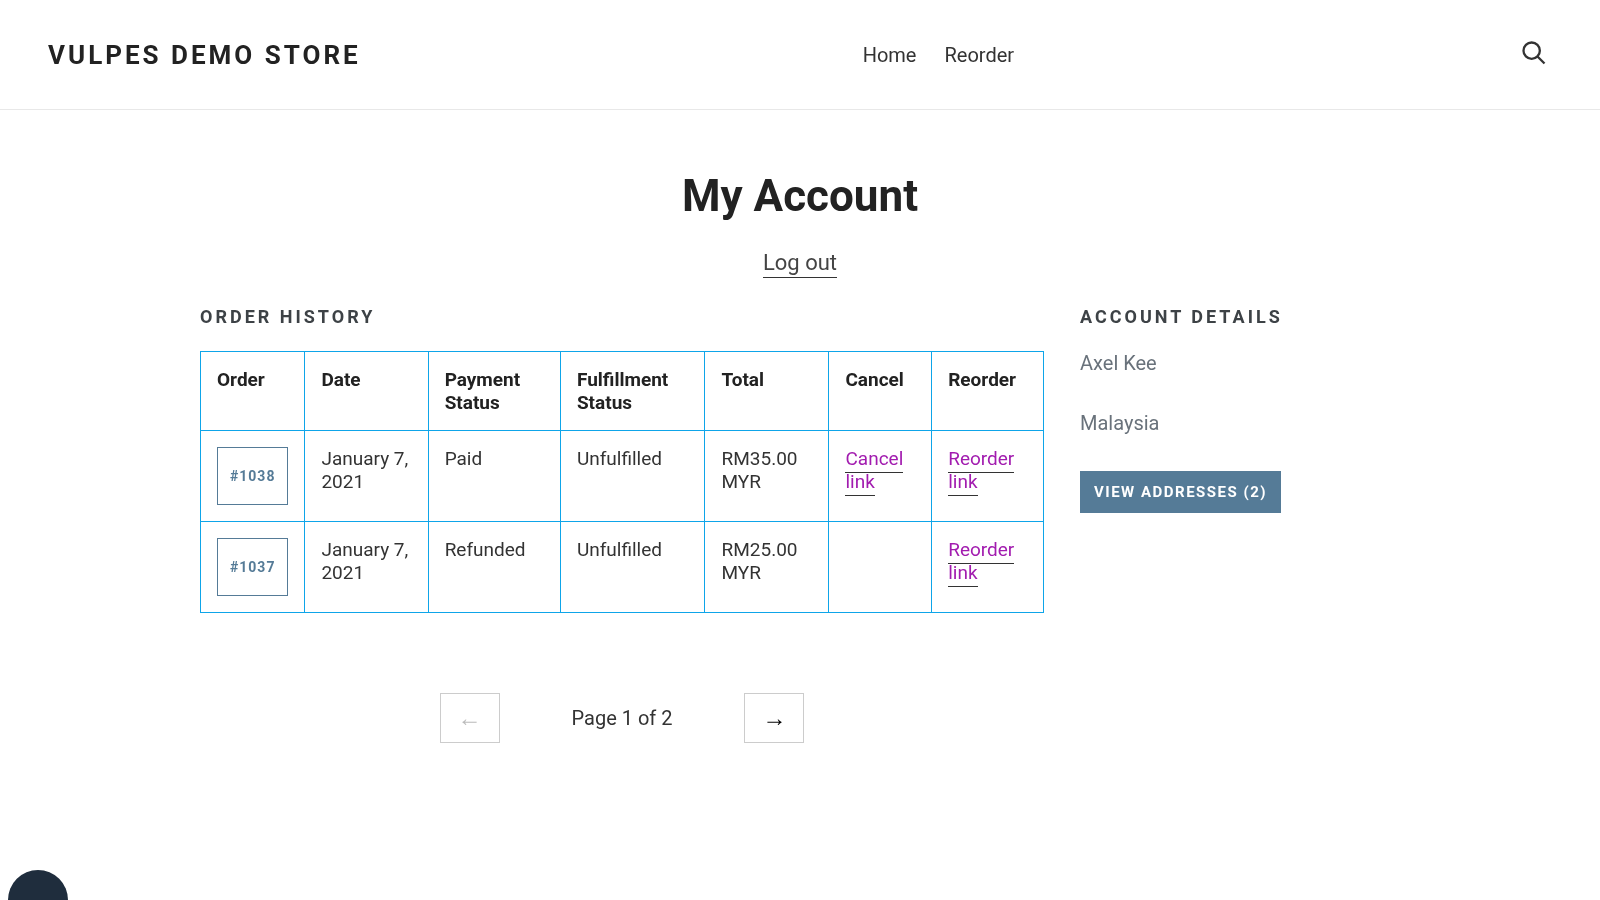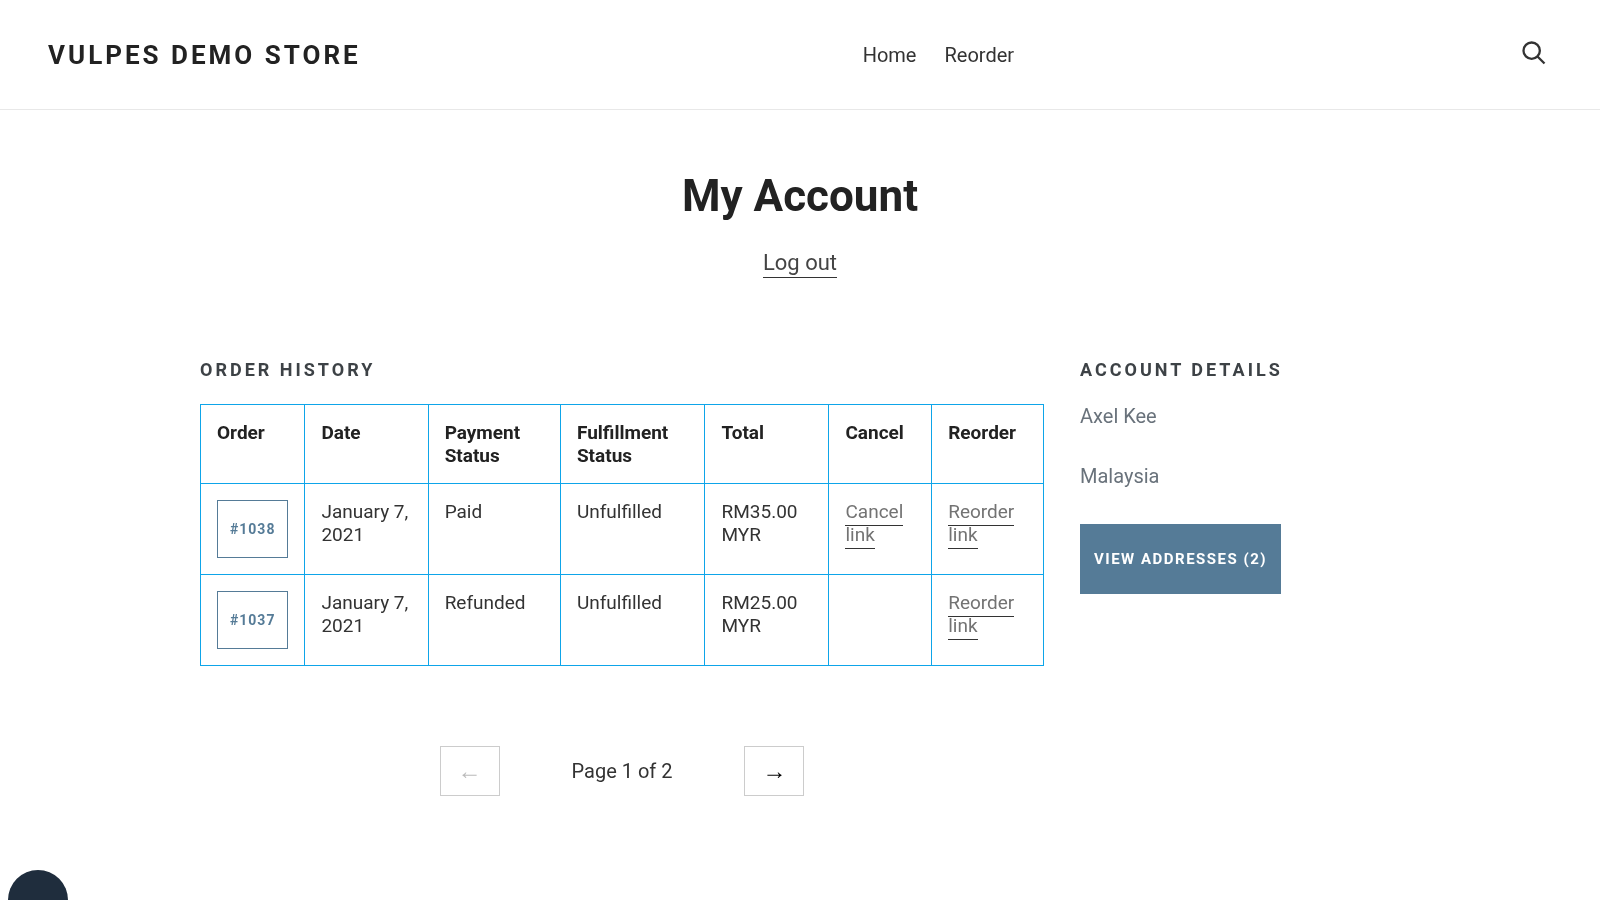--- a/index.html
+++ b/index.html
@@ -60,21 +60,21 @@
       color: #222;
       margin-bottom: 28px;
     }
     .logout {
       display: inline-block;
       font-size: 22px;
       color: #444;
       text-decoration: none;
       border-bottom: 1px solid #333;
       padding-bottom: 2px;
-      margin-bottom: 81px;
+      margin-bottom: 28px;
     }
     .content {
       display: flex;
       align-items: flex-start;
       text-align: left;
       gap: 36px;
     }
     .orders {
       flex: 1;
     }
@@ -110,21 +110,21 @@
       border: 1px solid #557b97;
       color: #557b97;
       font-size: 14px;
       font-weight: 700;
       letter-spacing: 1px;
       padding: 20px 12px;
       text-decoration: none;
       background: #fff;
     }
     .link-underline {
-      color: #737373;
+      color: #a21caf;
       text-decoration: none;
       border-bottom: 1px solid #333;
       padding-bottom: 2px;
     }
     .pagination {
       display: flex;
       align-items: center;
       justify-content: center;
       gap: 72px;
       margin-top: 80px;
@@ -152,21 +152,21 @@
       color: #69727b;
       margin-bottom: 36px;
     }
     .view-addresses {
       display: inline-block;
       background: #557b97;
       color: #fff;
       font-size: 15px;
       font-weight: 700;
       letter-spacing: 1.5px;
-      padding: 26px 14px;
+      padding: 12px 14px;
       border: none;
       text-decoration: none;
       cursor: pointer;
       text-align: center;
     }
     .help-bubble {
       position: fixed;
       bottom: -30px;
       left: 8px;
       width: 60px;

